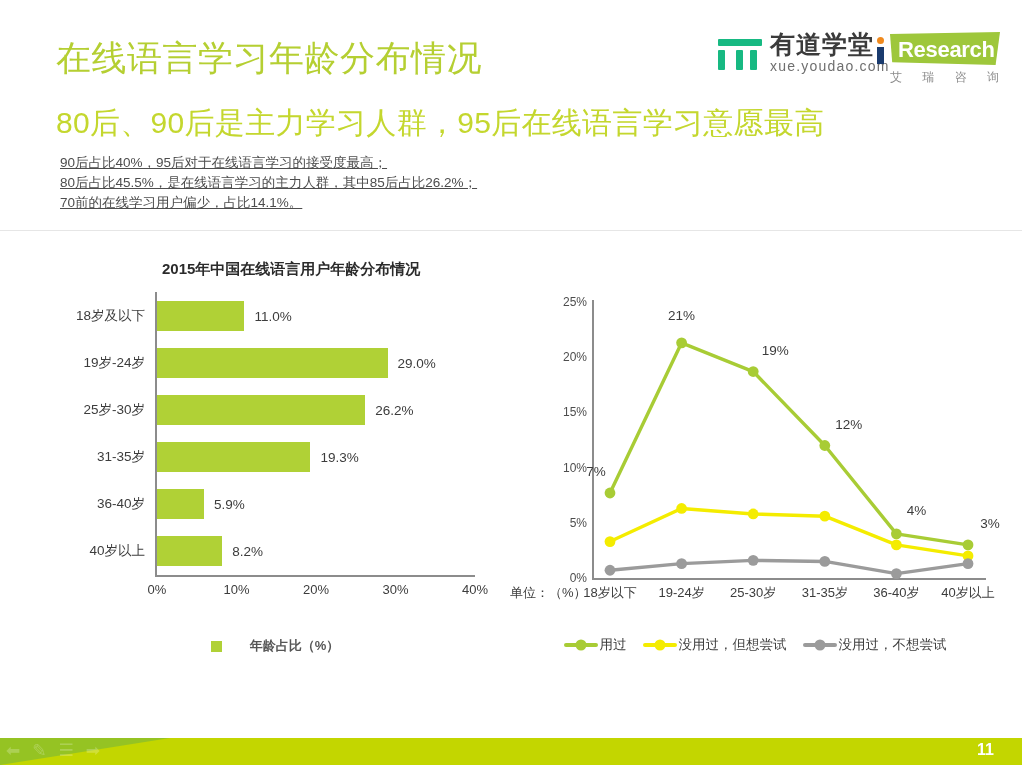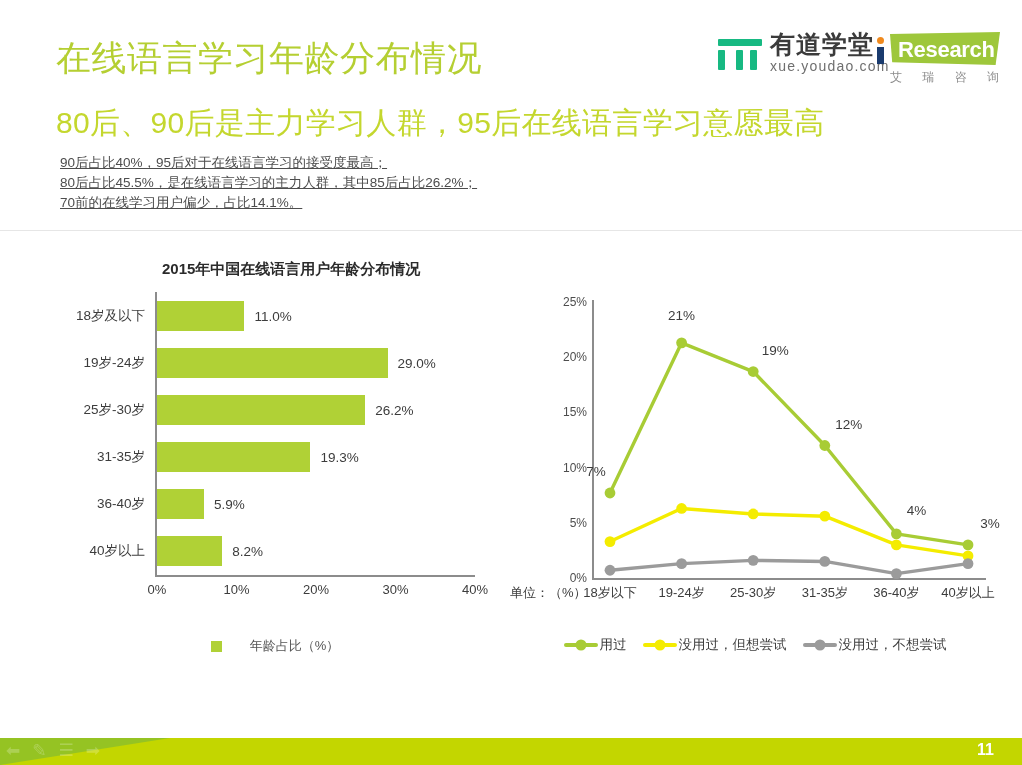--- a/index.html
+++ b/index.html
@@ -79,21 +79,21 @@
   .lrow .val{
     position:absolute;top:50%;transform:translateY(-50%);
     font-size:13.5px;color:#3c3c3c;white-space:nowrap;
   }
   .lticks{position:absolute;left:95px;top:290px;width:322px;height:20px;}
   .lticks span{
     position:absolute;top:0;font-size:13px;color:#3c3c3c;transform:translateX(-50%);
   }
   .llegend{
     position:absolute;left:0;top:345px;width:430px;display:flex;justify-content:center;
-    align-items:center;gap:28px;
+    align-items:center;gap:28px;font-weight:bold;
   }
   .llegend .sw{width:11px;height:11px;background:#b0d136;}
   .llegend .lb{font-size:13px;color:#555;}
 
   
   .rchart{position:absolute;left:505px;top:292px;width:500px;height:330px;}
   .rchart .yl{
     position:absolute;right:418px;font-size:12px;color:#4d4d4d;transform:translateY(-50%);
     white-space:nowrap;
   }

